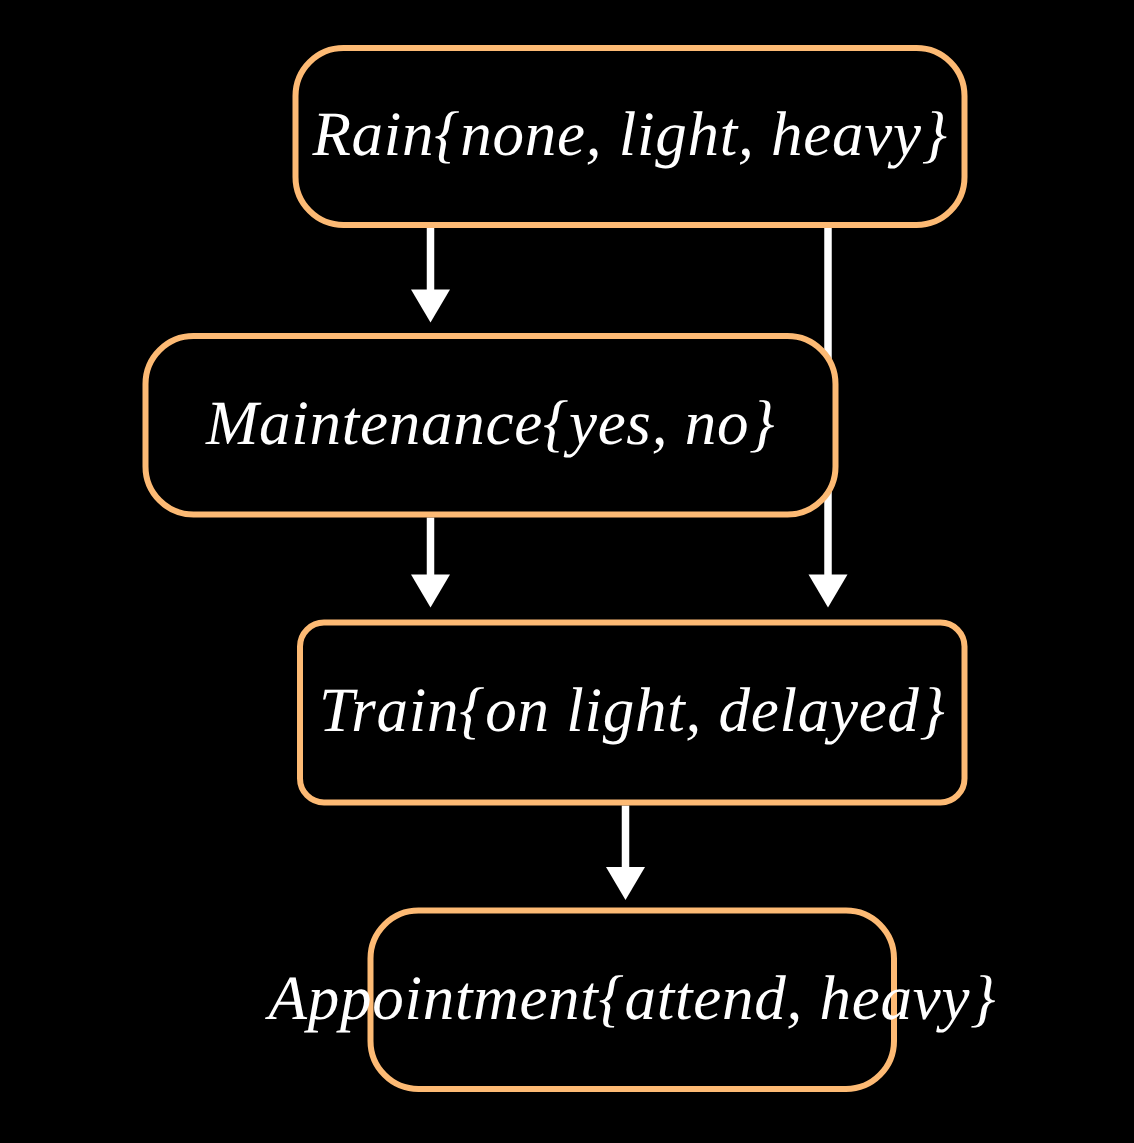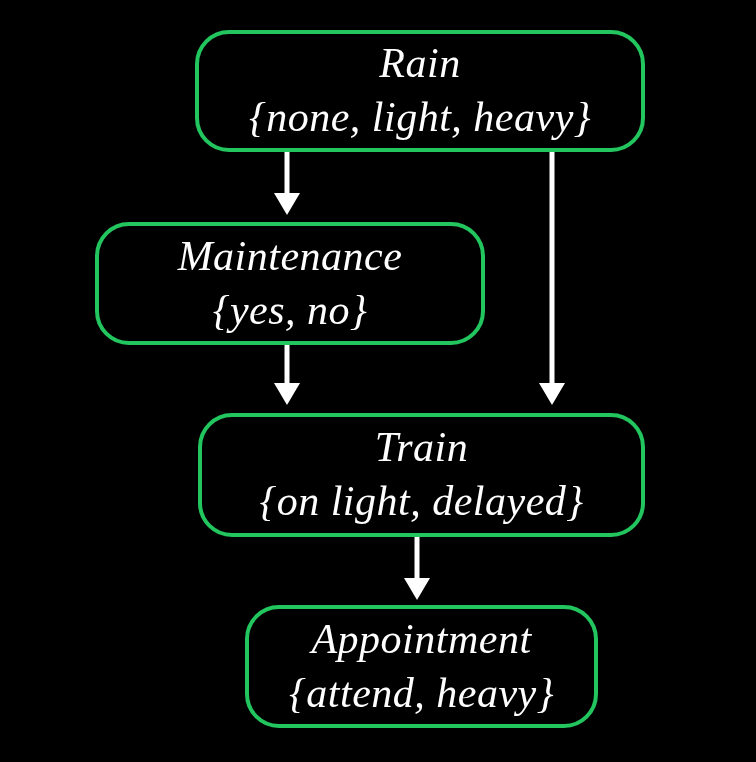--- a/index.html
+++ b/index.html
@@ -11,42 +11,42 @@
     position: relative;
     width: 756px;
     height: 762px;
     background: #000000;
     overflow: hidden;
     font-family: "Liberation Serif", "DejaVu Serif", serif;
   }
   .node {
     position: absolute;
     box-sizing: border-box;
-    border: 4px solid #22c55e;
+    border: 4px solid #fdba74;
     border-radius: 34px;
     background: #000000;
     color: #ffffff;
     display: flex;
-    flex-direction: column;
+    flex-direction: row;
     align-items: center;
     justify-content: center;
     text-align: center;
     font-style: italic;
     font-size: 42px;
     line-height: 1.28;
     letter-spacing: 0.5px;
   }
   .node .node-label,
   .node .node-values {
     display: block;
     white-space: nowrap;
   }
   #node-rain        { left: 195px; top: 30px;  width: 450px; height: 122px; }
-  #node-maintenance { left: 95px;  top: 222px; width: 390px; height: 123px; align-items: center; }
-  #node-train       { left: 198px; top: 413px; width: 447px; height: 124px; }
+  #node-maintenance { left: 95px;  top: 222px; width: 464px; height: 123px; align-items: center; }
+  #node-train       { left: 198px; top: 413px; width: 447px; height: 124px; border-radius: 18px; }
   #node-appointment { left: 245px; top: 605px; width: 353px; height: 123px; text-align: right; }
   #edges-layer {
     position: absolute;
     left: 0;
     top: 0;
     width: 756px;
     height: 762px;
   }
   .edge-shaft {
     stroke: #ffffff;

